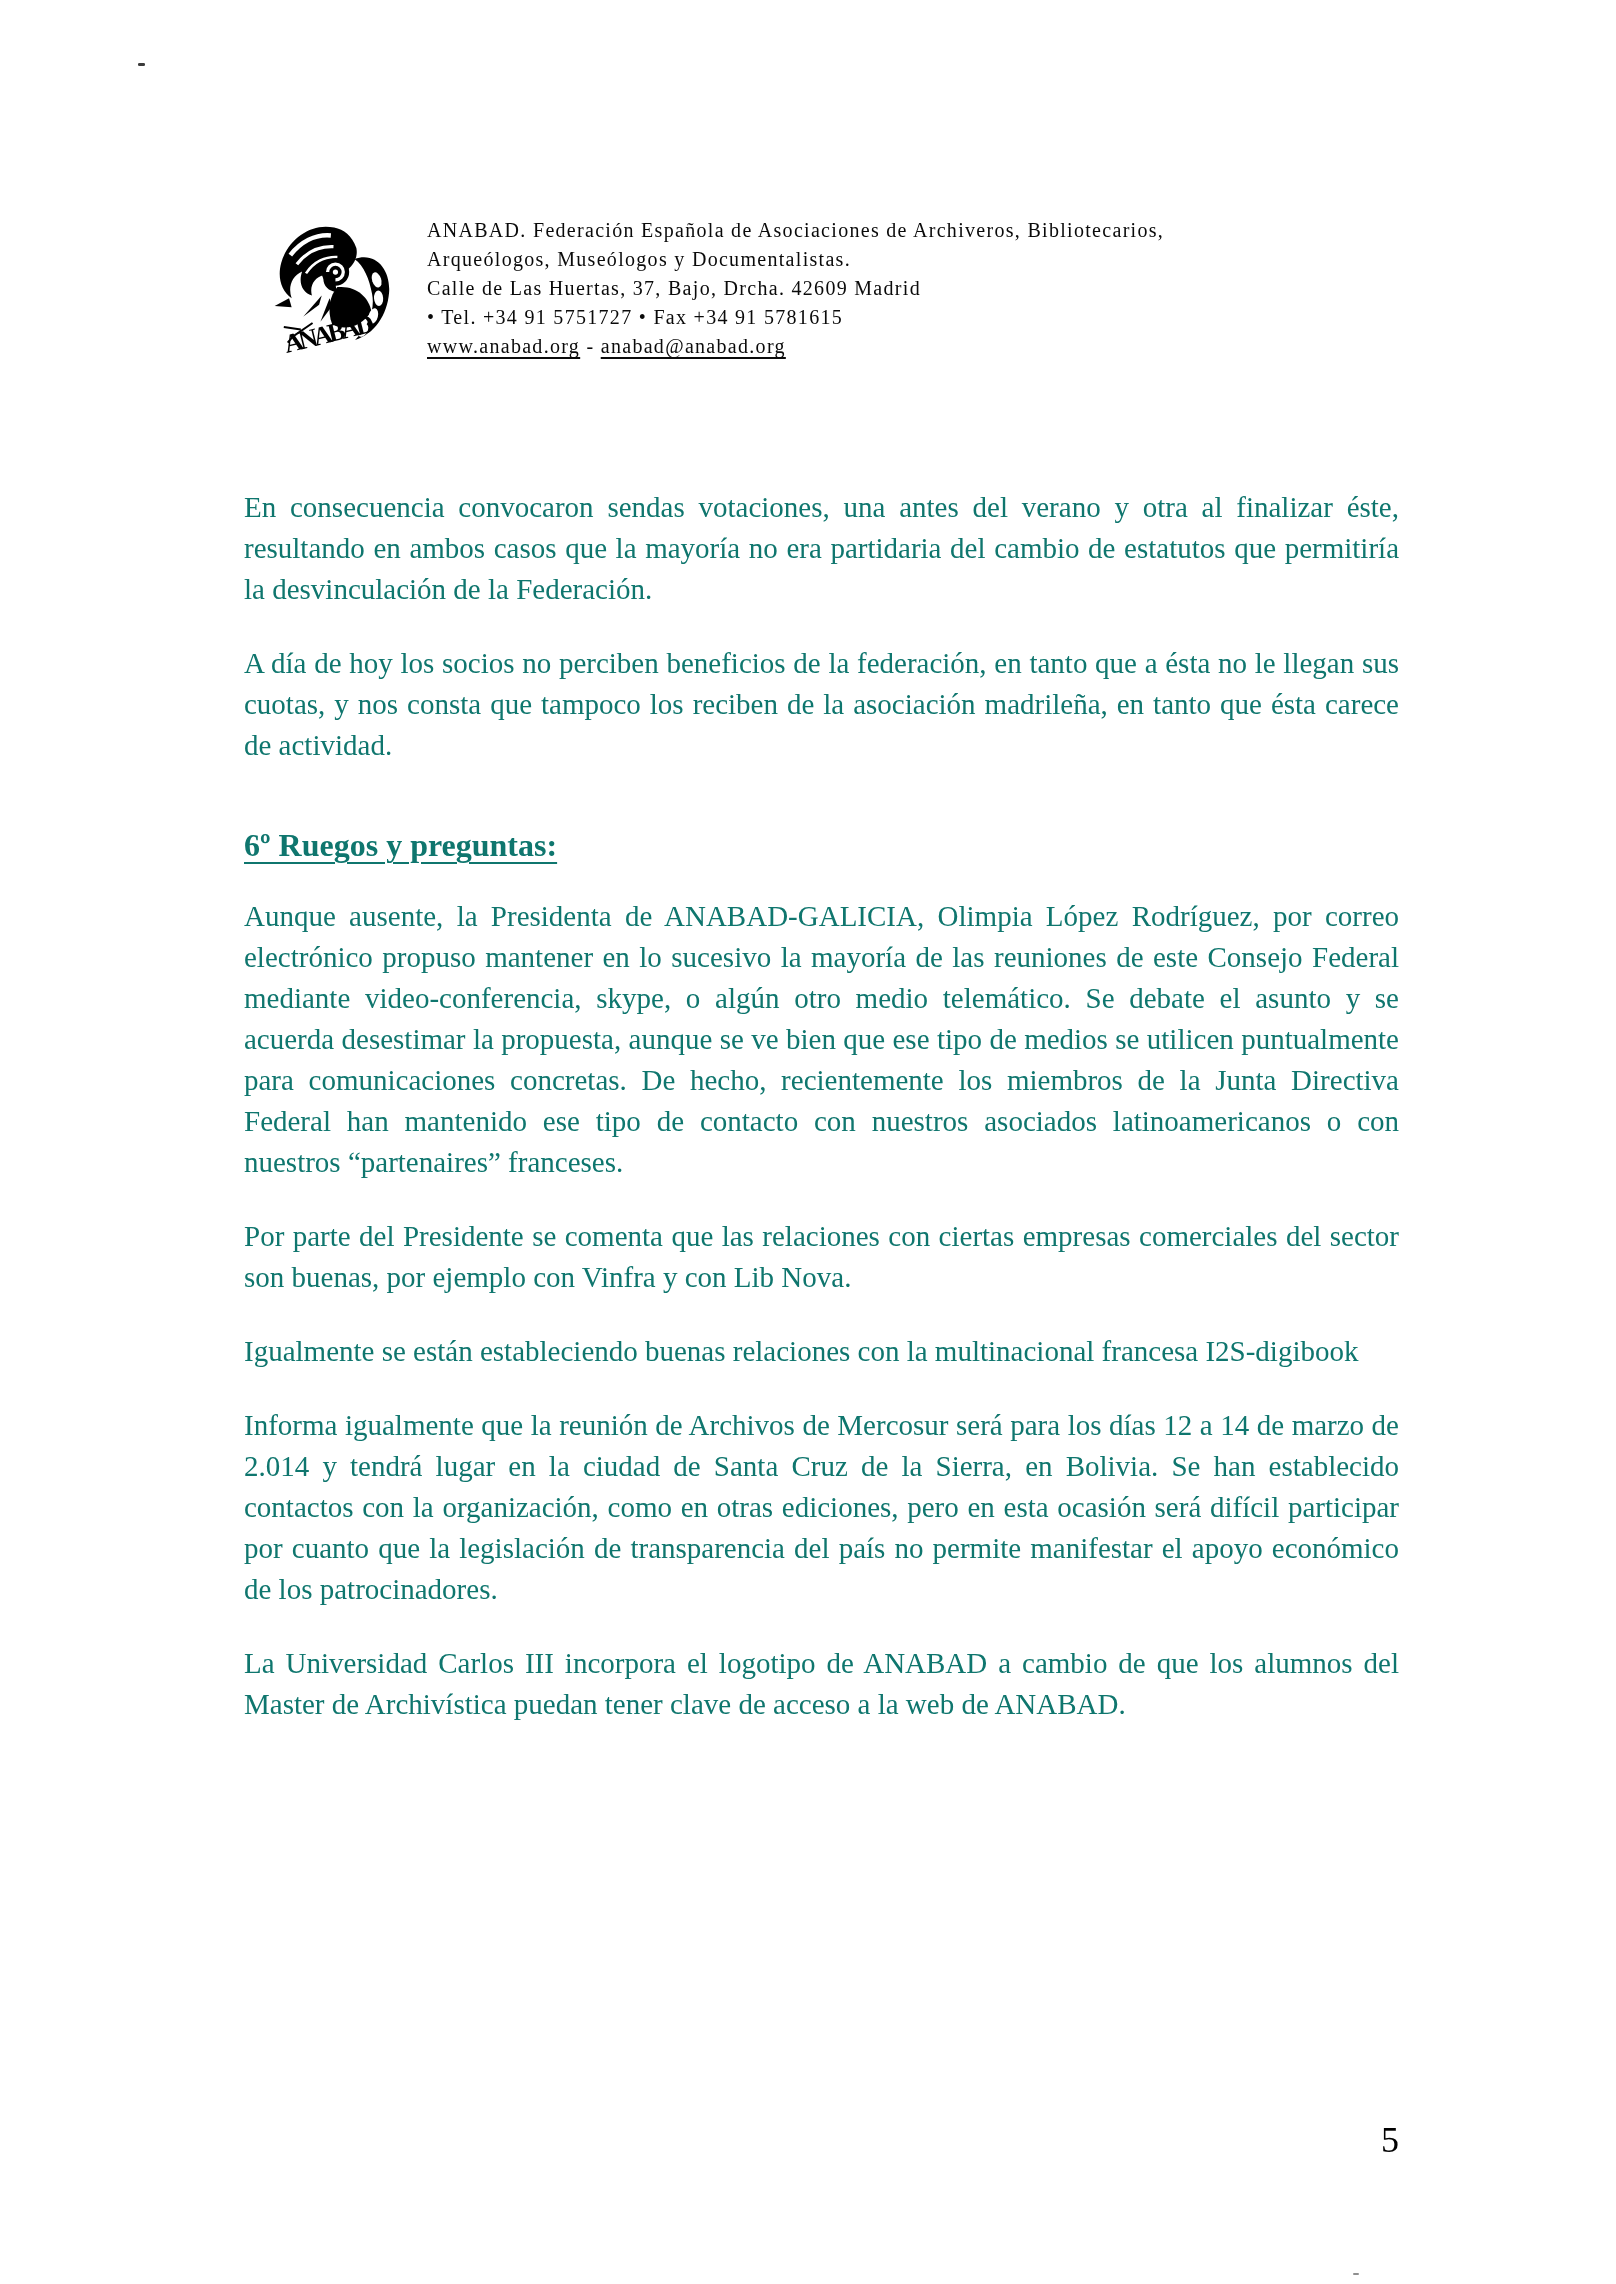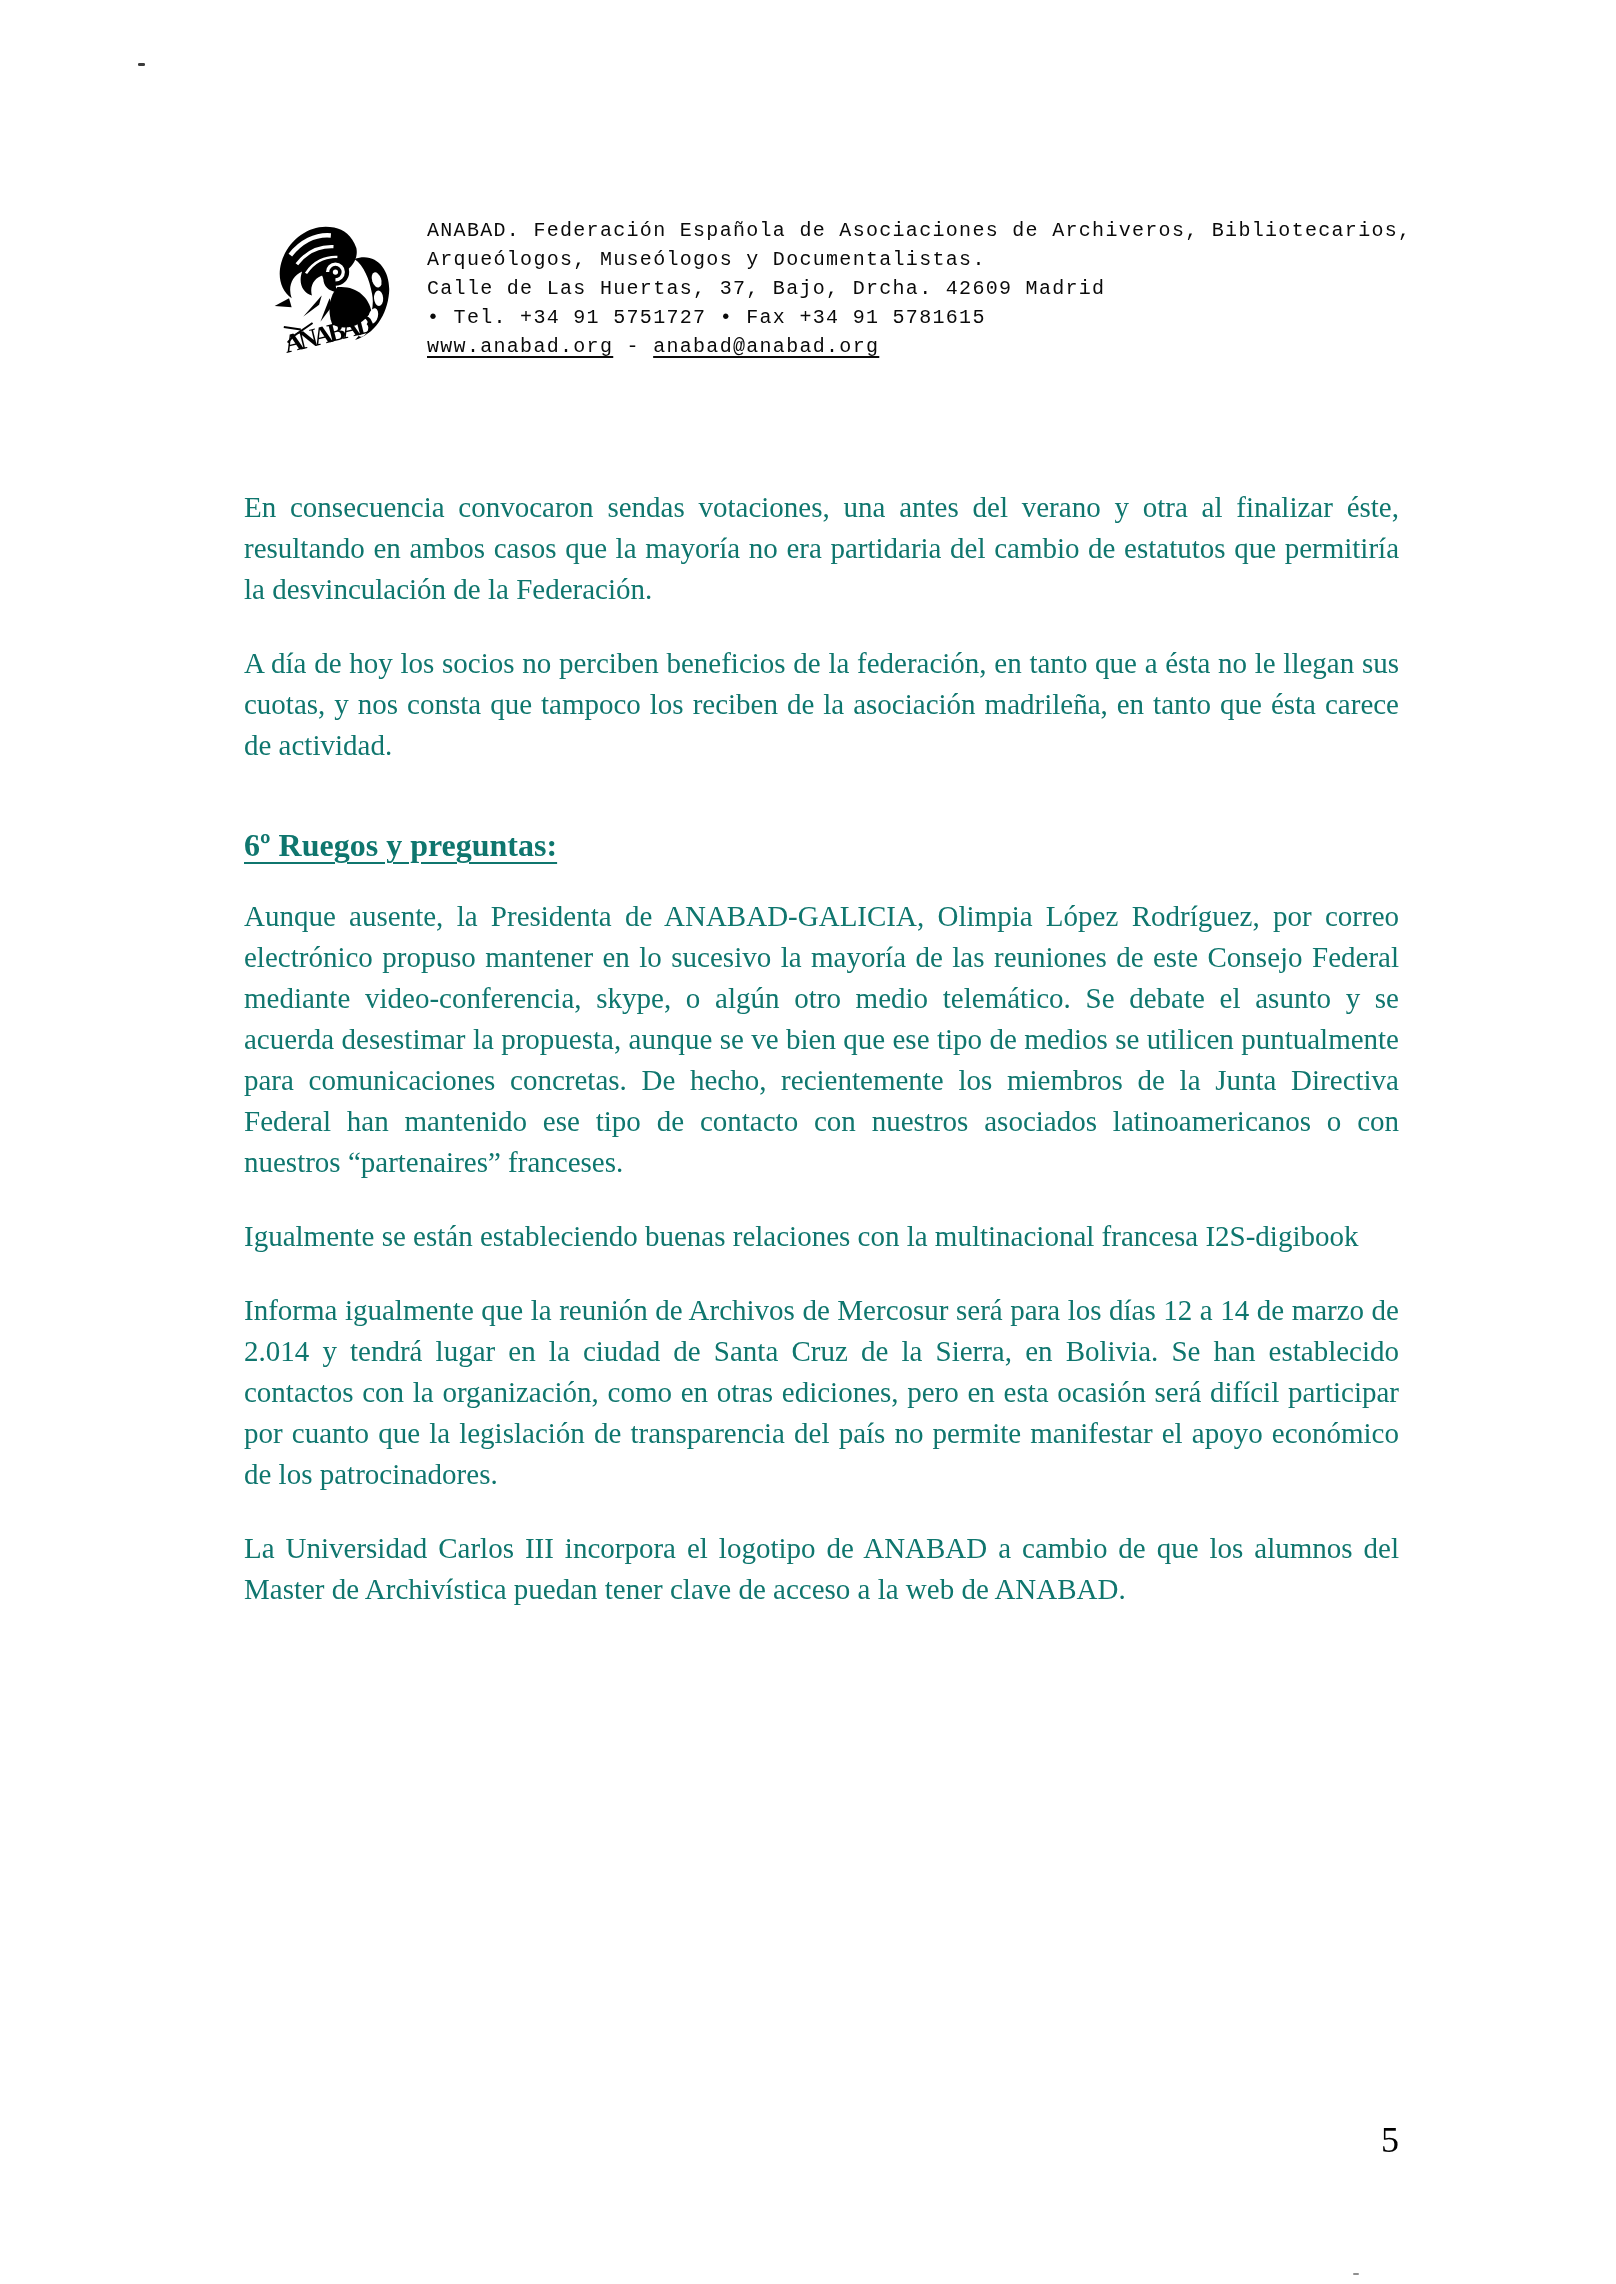--- a/index.html
+++ b/index.html
@@ -23,21 +23,21 @@
     left: 272px;
     top: 225px;
     width: 121px;
     height: 134px;
   }
   .letterhead-text {
     position: absolute;
     left: 427px;
     top: 216px;
     width: 991px;
-    font-family: Liberation Mono, monospace;
+    font-family: Liberation Serif, serif;
     font-size: 20px;
     line-height: 29px;
     letter-spacing: 1.3px;
     color: #0a0a0a;
   }
   .letterhead-links { white-space: nowrap; }
   .u {
     text-decoration: underline;
     text-underline-offset: 3.9px;
     text-decoration-thickness: 2px;
@@ -122,20 +122,21 @@
     </div>
   </header>
 
   <main class="doc-body">
     <p>En consecuencia convocaron sendas votaciones, una antes del verano y otra al finalizar éste, resultando en ambos casos que la mayoría no era partidaria del cambio de estatutos que permitiría la desvinculación de la Federación.</p>
     <p>A día de hoy los socios no perciben beneficios de la federación, en tanto que a ésta no le llegan sus cuotas, y nos consta que tampoco los reciben de la asociación madrileña, en tanto que ésta carece de actividad.</p>
 
     <h2 class="section-heading">6º Ruegos y preguntas:</h2>
 
     <p>Aunque ausente, la Presidenta de ANABAD-GALICIA, Olimpia López Rodríguez, por correo electrónico propuso mantener en lo sucesivo la mayoría de las reuniones de este Consejo Federal mediante video-conferencia,  skype, o algún otro medio telemático. Se debate el asunto y se acuerda desestimar la propuesta, aunque se ve bien que ese tipo de medios se utilicen puntualmente para comunicaciones concretas. De hecho, recientemente los miembros de la Junta Directiva Federal han mantenido ese tipo de contacto con nuestros asociados latinoamericanos o con nuestros “partenaires” franceses.</p>
+    <p>Por parte del Presidente se comenta que las relaciones con ciertas empresas comerciales del sector son buenas, por ejemplo con Vinfra  y con Lib Nova.</p>
     <p>Igualmente se están estableciendo buenas relaciones con la multinacional francesa I2S-digibook</p>
     <p>Informa igualmente que la reunión de Archivos de Mercosur será para los días 12 a 14 de marzo de 2.014 y tendrá lugar en la ciudad de Santa Cruz de la Sierra, en Bolivia. Se han establecido contactos con la organización, como en otras ediciones, pero en esta ocasión será difícil participar por cuanto que la legislación de transparencia del país no permite manifestar el apoyo económico de los patrocinadores.</p>
     <p>La Universidad Carlos III incorpora el logotipo de ANABAD  a cambio de que los alumnos del Master de Archivística puedan tener clave de acceso a la web de ANABAD.</p>
   </main>
 
   <div class="page-number">5</div>
 
   <div class="artifact artifact-bottom"></div>
 
 </div>

